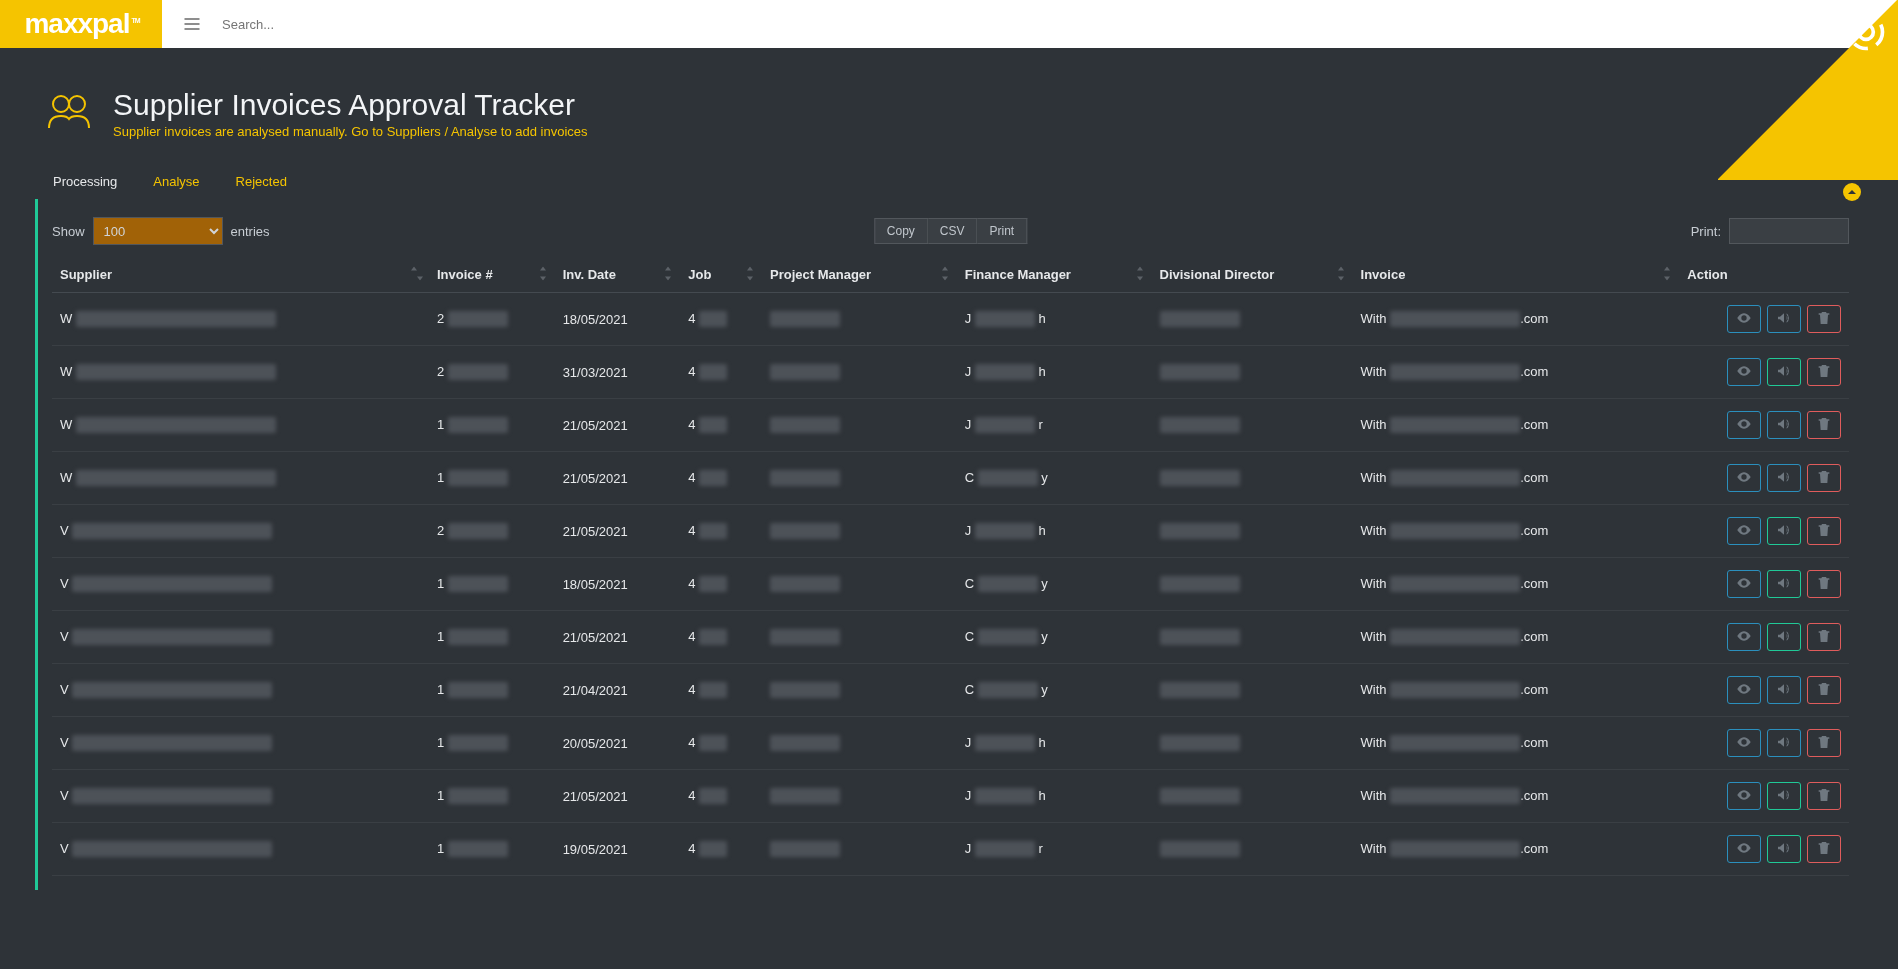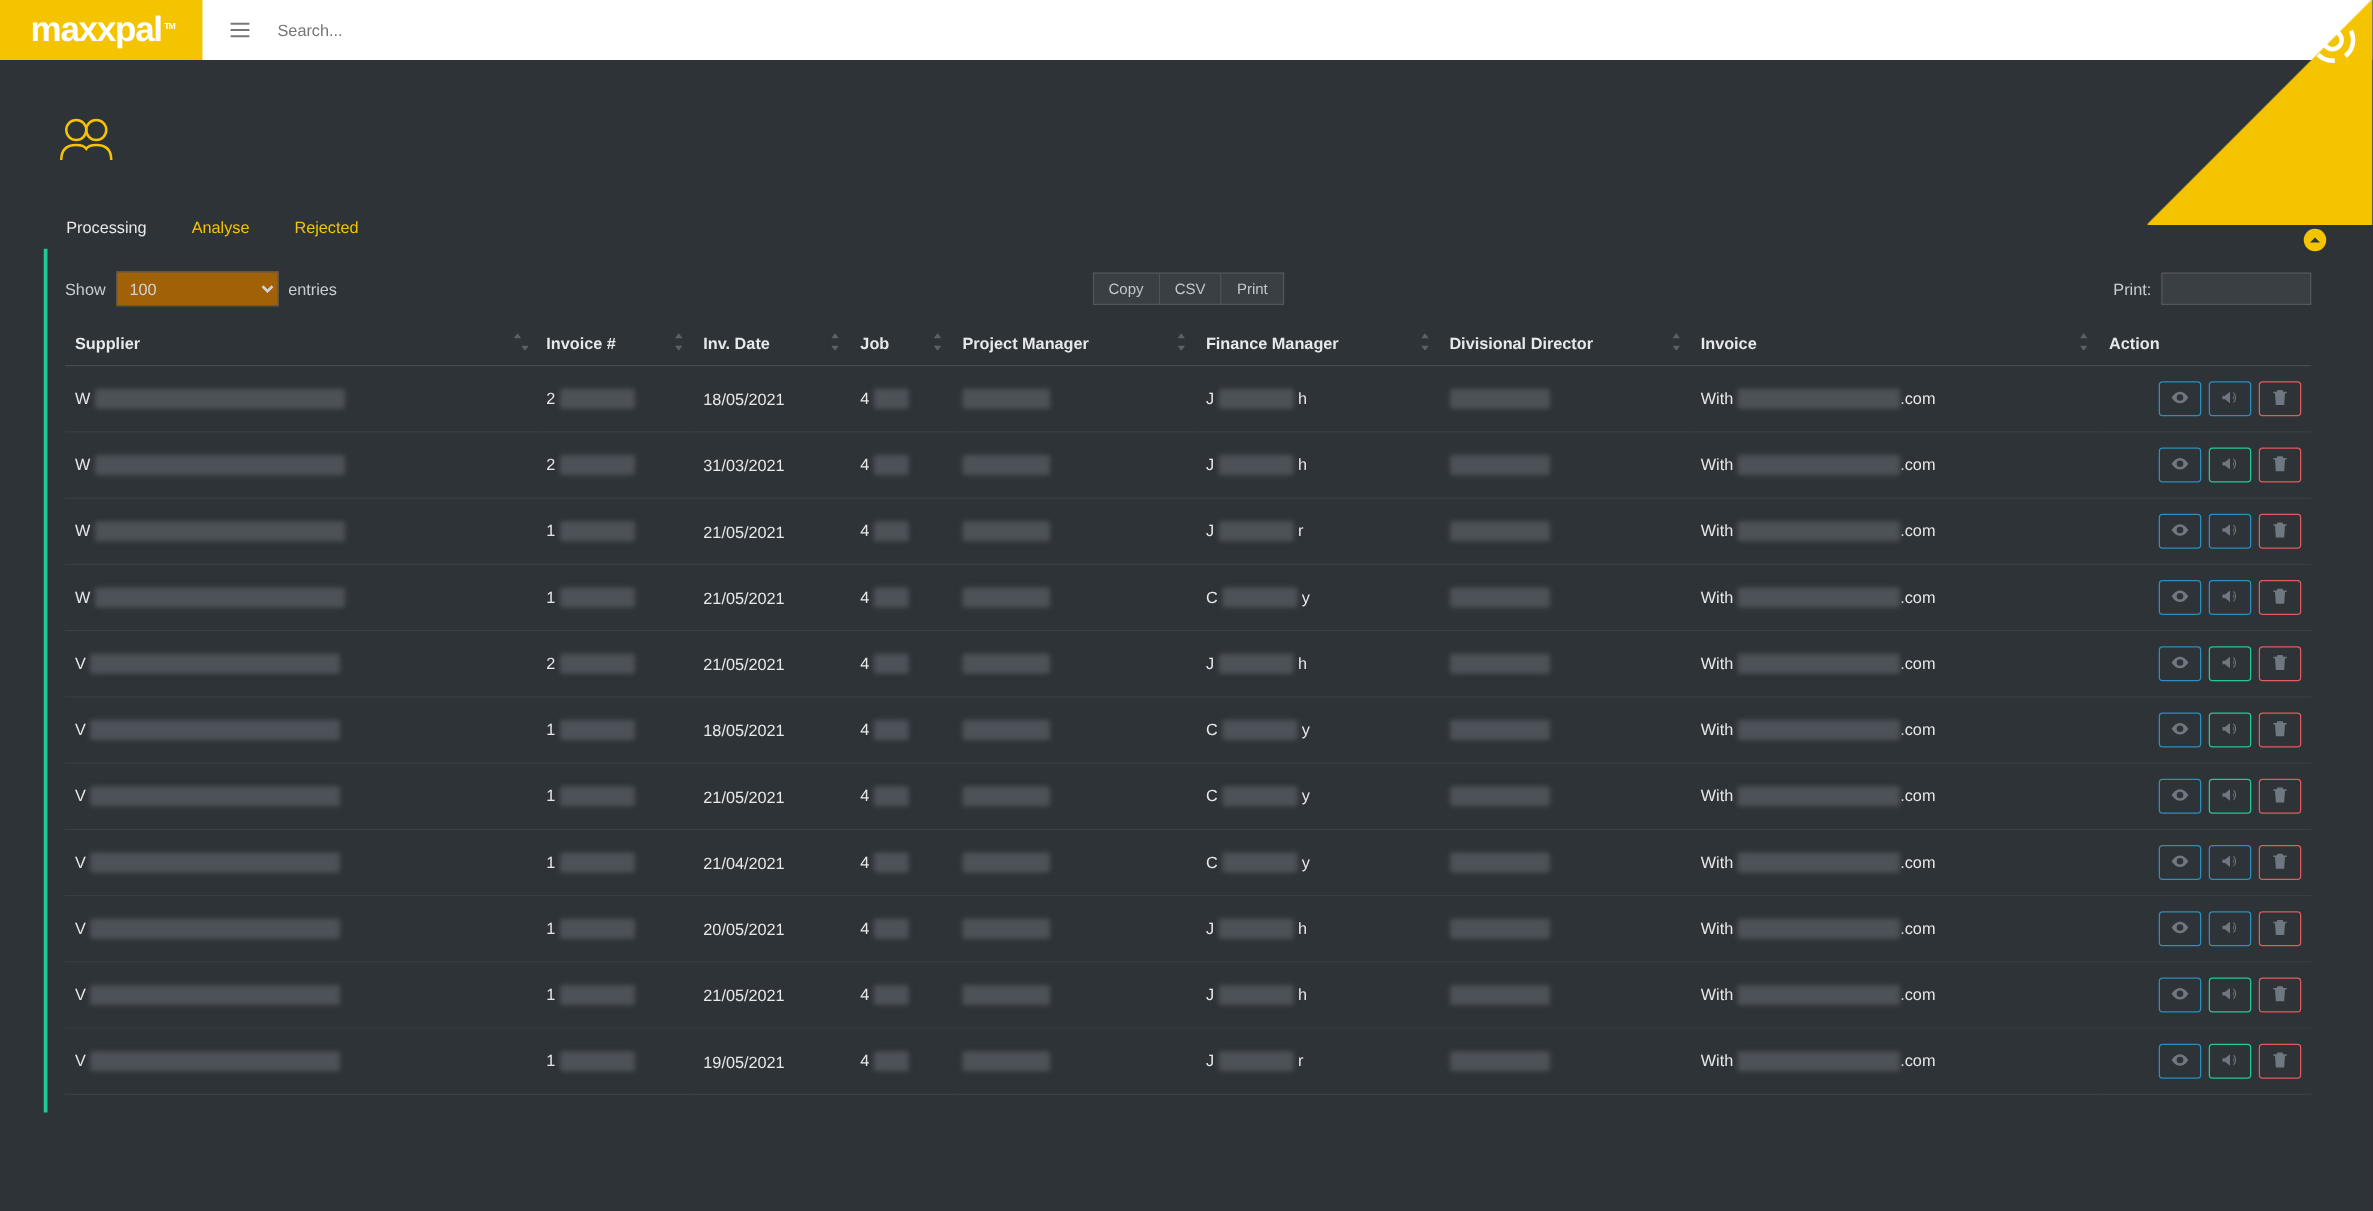--- a/index.html
+++ b/index.html
@@ -96,20 +96,24 @@
   <input class="search-input" type="text" placeholder="Search..." style="">
 </div>
 
 <div class="page-head">
   <div class="title-icon">
     <svg viewBox="0 0 48 48">
         <circle cx="16" cy="16" r="8"></circle>
         <circle cx="32" cy="16" r="8"></circle>
         <path d="M4 40 Q4 28 16 28 Q22 28 24 31 Q26 28 32 28 Q44 28 44 40"></path>
       </svg>
+  </div>
+  <div class="title-block">
+    <h1>Supplier Invoices Approval Tracker</h1>
+    <p>Supplier invoices are analysed manually. Go to Suppliers / Analyse to add invoices</p>
   </div>
 </div>
 
 <div class="tabs" id="tabs">
     <div class="tab active">Processing</div>
     <div class="tab">Analyse</div>
     <div class="tab">Rejected</div>
   </div>
 
 <div class="panel">

